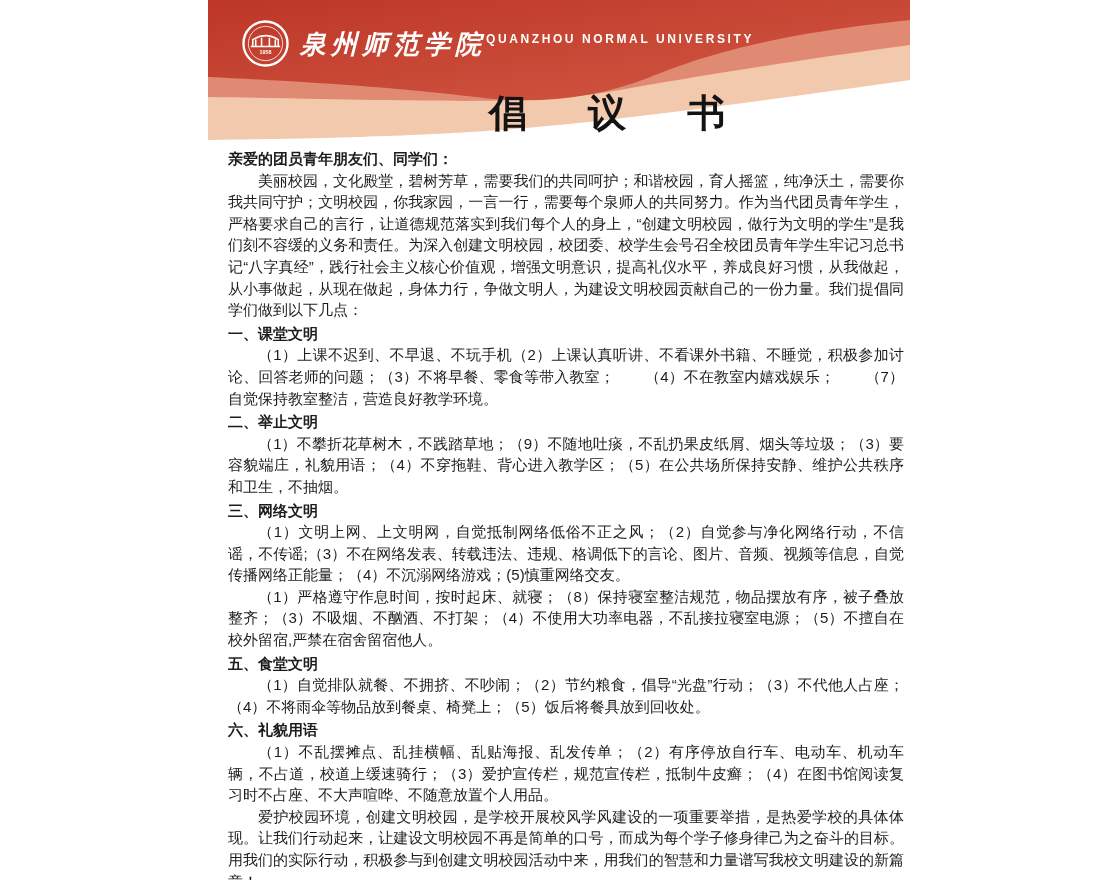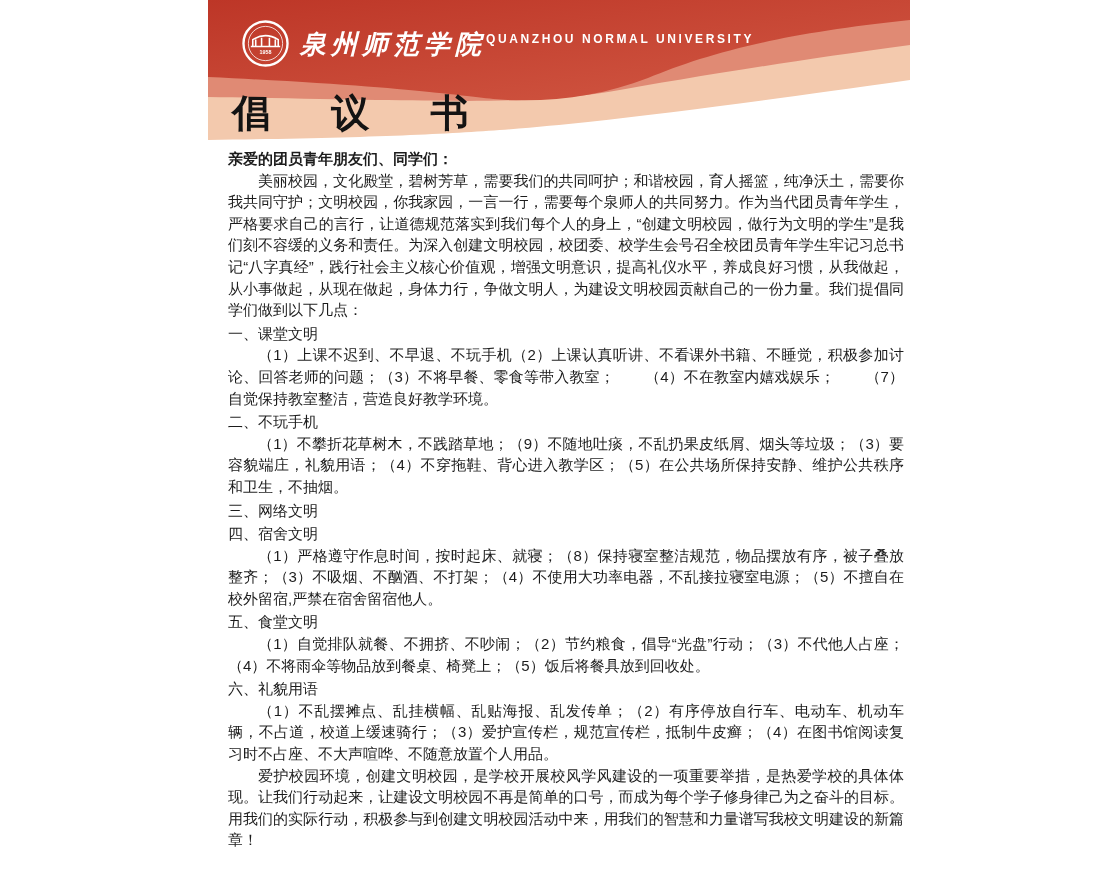--- a/index.html
+++ b/index.html
@@ -5,25 +5,25 @@
   html,body{margin:0;padding:0;background:#ffffff;}
   body{width:1120px;height:880px;position:relative;font-family:"Liberation Sans",sans-serif;}
   .poster{position:absolute;left:208px;top:0;width:702px;height:880px;background:#fff;display:flex;flex-direction:column;overflow:hidden;}
   .header{position:relative;height:148px;flex:0 0 auto;}
   .header svg.waves{position:absolute;left:0;top:0;width:702px;height:150px;display:block;}
   .logo-block{position:absolute;left:34px;top:20px;display:flex;align-items:center;gap:11px;}
   .seal{width:47px;height:47px;flex:0 0 auto;}
   .uni-names{display:flex;color:#fff;}
   .uni-cn{font-family:"DejaVu Serif",serif;font-size:26px;font-weight:bold;letter-spacing:5px;line-height:30px;font-style:italic;}
   .uni-en{font-size:12px;letter-spacing:2.6px;font-weight:bold;margin-top:3px;}
-  .doc-title{position:absolute;left:0;top:88px;width:100%;font-family:"DejaVu Serif",serif;font-size:38px;font-weight:bold;color:#131313;letter-spacing:24px;text-indent:24px;}
+  .doc-title{position:absolute;left:0;top:88px;width:100%;text-align:center;font-family:"DejaVu Serif",serif;font-size:38px;font-weight:bold;color:#131313;letter-spacing:24px;text-indent:24px;padding-left:48px;}
   .content{flex:1 1 auto;padding:0 6px 0 20px;font-size:15px;line-height:21.6px;color:#1c1c1c;}
   .greeting{font-weight:bold;margin:0;}
   .content p{margin:0;text-indent:2em;text-align:justify;}
-  .sec-head{font-weight:normal;margin:2px 0 0 0;text-indent:0;}
+  .sec-head{font-weight:bold;margin:2px 0 0 0;text-indent:0;}
   .closing{margin-top:1px;}
 </style>
 </head>
 <body>
 
 <div class="poster">
 
   <div class="header">
     <svg class="waves" viewBox="0 0 702 150" preserveAspectRatio="none">
       <defs>
@@ -53,26 +53,26 @@
     <div class="doc-title">倡 议 书</div>
   </div>
 
   <div class="content">
     <div class="greeting">亲爱的团员青年朋友们、同学们：</div>
     <p>美丽校园，文化殿堂，碧树芳草，需要我们的共同呵护；和谐校园，育人摇篮，纯净沃土，需要你我共同守护；文明校园，你我家园，一言一行，需要每个泉师人的共同努力。作为当代团员青年学生，严格要求自己的言行，让道德规范落实到我们每个人的身上，“创建文明校园，做行为文明的学生”是我们刻不容缓的义务和责任。为深入创建文明校园，校团委、校学生会号召全校团员青年学生牢记习总书记“八字真经”，践行社会主义核心价值观，增强文明意识，提高礼仪水平，养成良好习惯，从我做起，从小事做起，从现在做起，身体力行，争做文明人，为建设文明校园贡献自己的一份力量。我们提倡同学们做到以下几点：</p>
 
     <div class="sec-head">一、课堂文明</div>
     <p>（1）上课不迟到、不早退、不玩手机（2）上课认真听讲、不看课外书籍、不睡觉，积极参加讨论、回答老师的问题；（3）不将早餐、零食等带入教室；　　（4）不在教室内嬉戏娱乐；　　（7）自觉保持教室整洁，营造良好教学环境。</p>
 
-    <div class="sec-head">二、不玩手机</div>
+    <div class="sec-head">二、举止文明</div>
     <p>（1）不攀折花草树木，不践踏草地；（9）不随地吐痰，不乱扔果皮纸屑、烟头等垃圾；（3）要容貌端庄，礼貌用语；（4）不穿拖鞋、背心进入教学区；（5）在公共场所保持安静、维护公共秩序和卫生，不抽烟。</p>
 
     <div class="sec-head">三、网络文明</div>
+    <p>（1）文明上网、上文明网，自觉抵制网络低俗不正之风；（2）自觉参与净化网络行动，不信谣，不传谣;（3）不在网络发表、转载违法、违规、格调低下的言论、图片、音频、视频等信息，自觉传播网络正能量；（4）不沉溺网络游戏；(5)慎重网络交友。</p>
 
-    <div class="sec-head">四、宿舍文明</div>
     <p>（1）严格遵守作息时间，按时起床、就寝；（8）保持寝室整洁规范，物品摆放有序，被子叠放整齐；（3）不吸烟、不酗酒、不打架；（4）不使用大功率电器，不乱接拉寝室电源；（5）不擅自在校外留宿,严禁在宿舍留宿他人。</p>
 
     <div class="sec-head">五、食堂文明</div>
     <p>（1）自觉排队就餐、不拥挤、不吵闹；（2）节约粮食，倡导“光盘”行动；（3）不代他人占座；（4）不将雨伞等物品放到餐桌、椅凳上；（5）饭后将餐具放到回收处。</p>
 
     <div class="sec-head">六、礼貌用语</div>
     <p>（1）不乱摆摊点、乱挂横幅、乱贴海报、乱发传单；（2）有序停放自行车、电动车、机动车辆，不占道，校道上缓速骑行；（3）爱护宣传栏，规范宣传栏，抵制牛皮癣；（4）在图书馆阅读复习时不占座、不大声喧哗、不随意放置个人用品。</p>
 
     <p class="closing">爱护校园环境，创建文明校园，是学校开展校风学风建设的一项重要举措，是热爱学校的具体体现。让我们行动起来，让建设文明校园不再是简单的口号，而成为每个学子修身律己为之奋斗的目标。用我们的实际行动，积极参与到创建文明校园活动中来，用我们的智慧和力量谱写我校文明建设的新篇章！</p>
 

